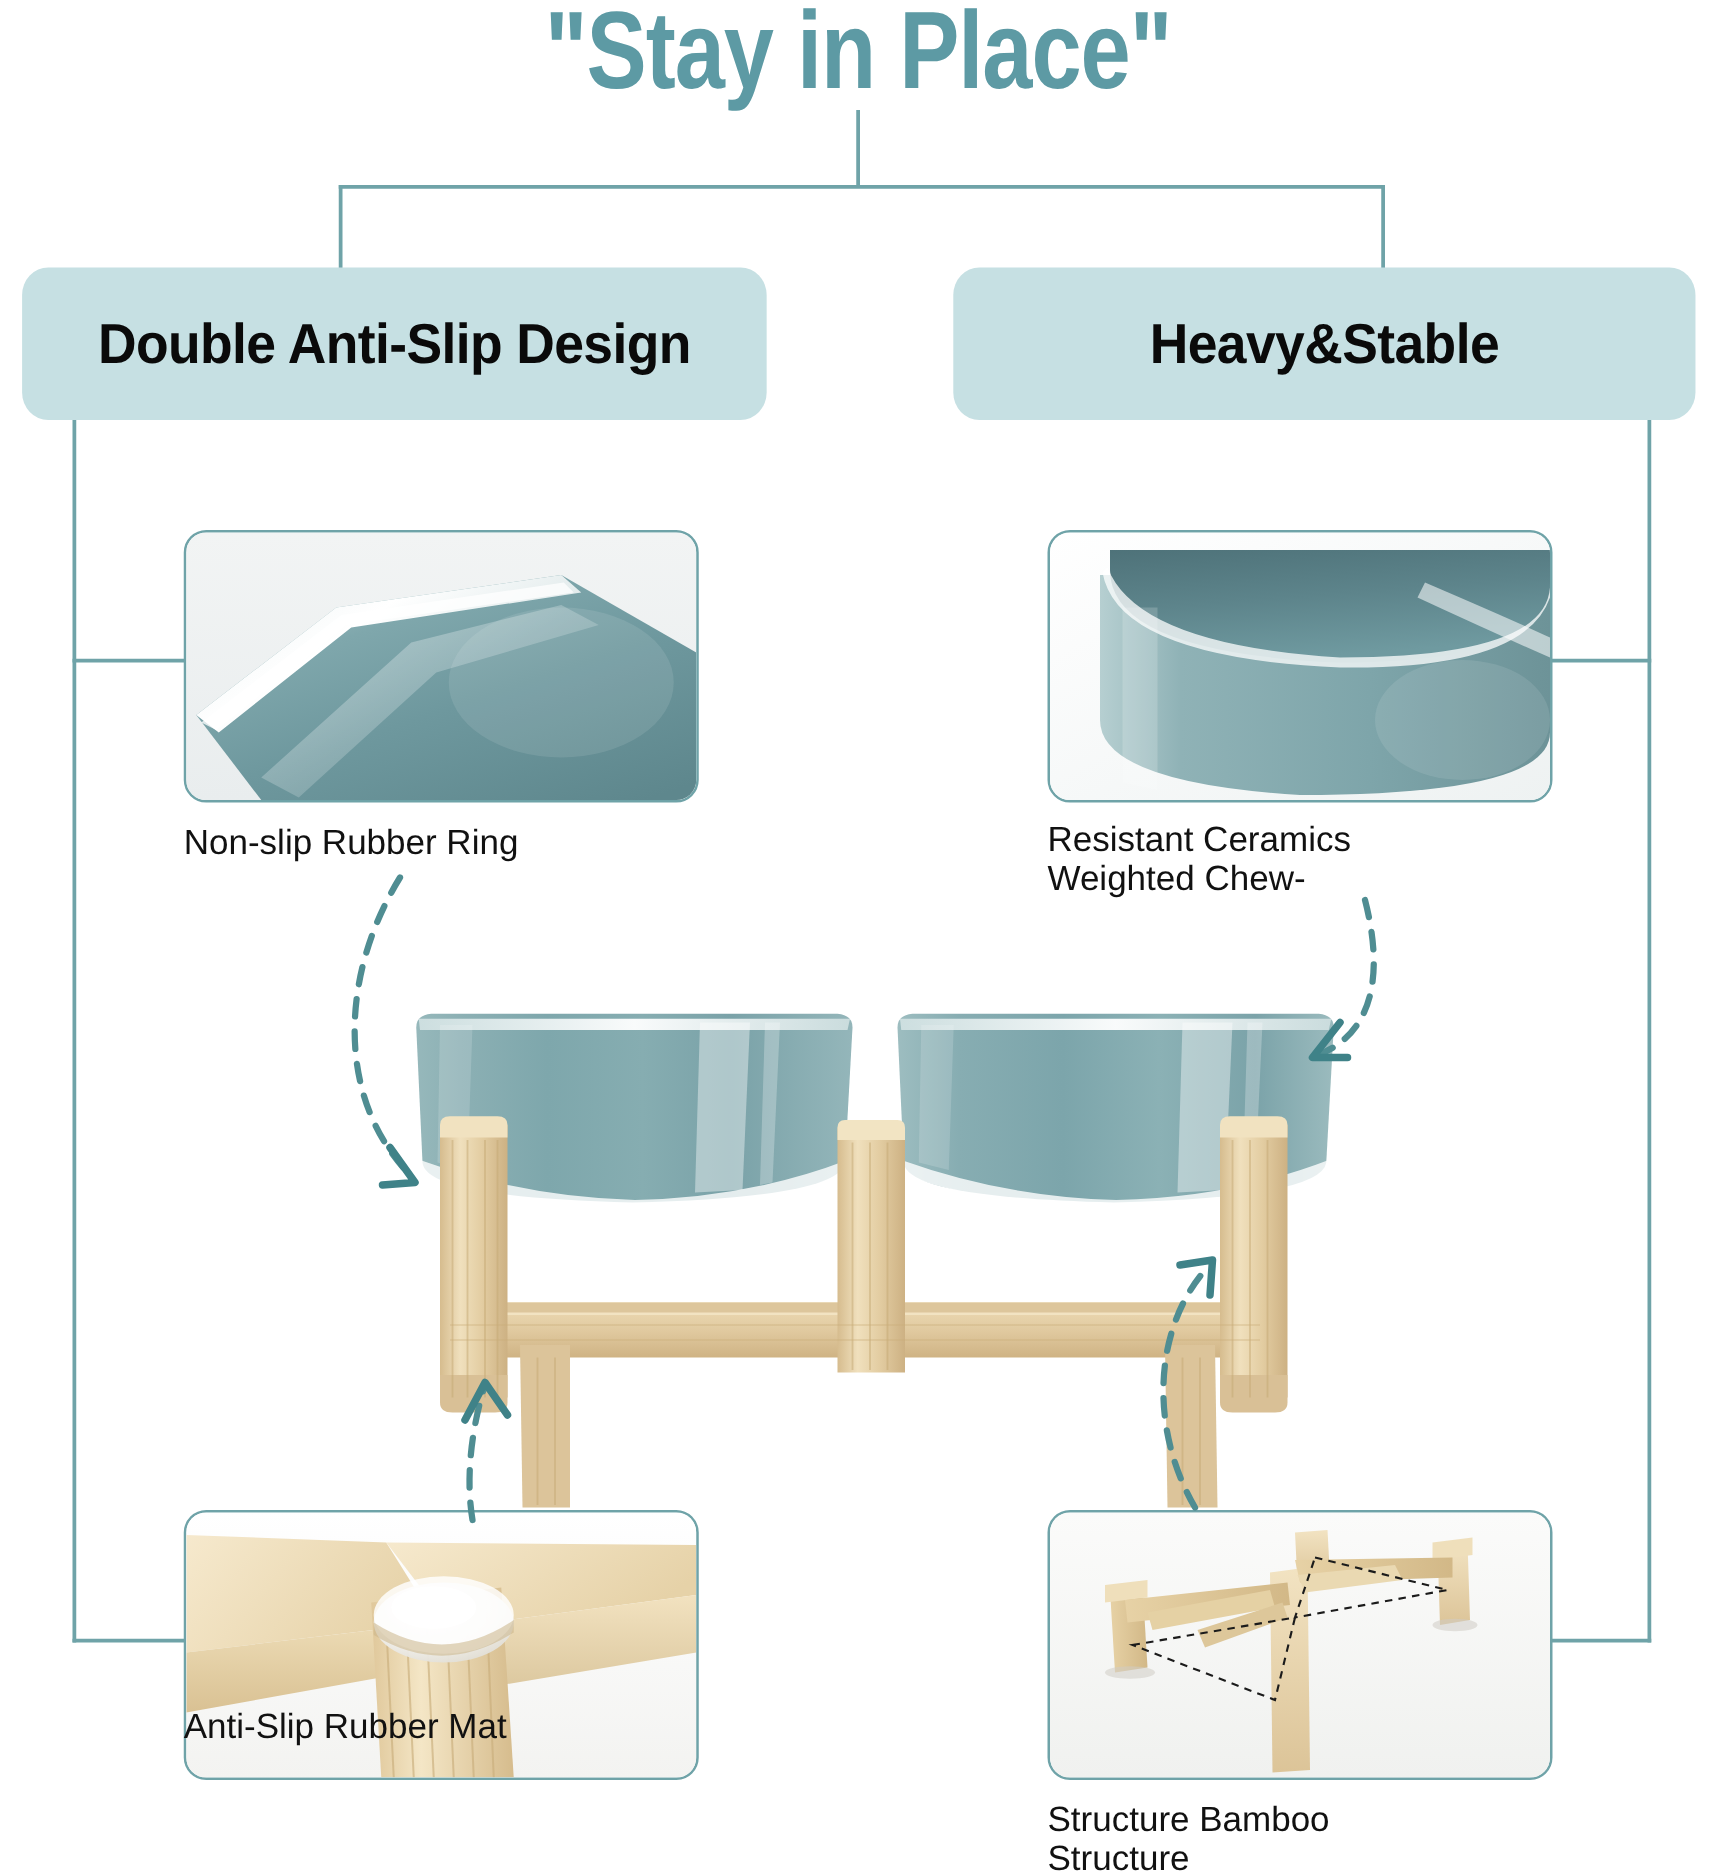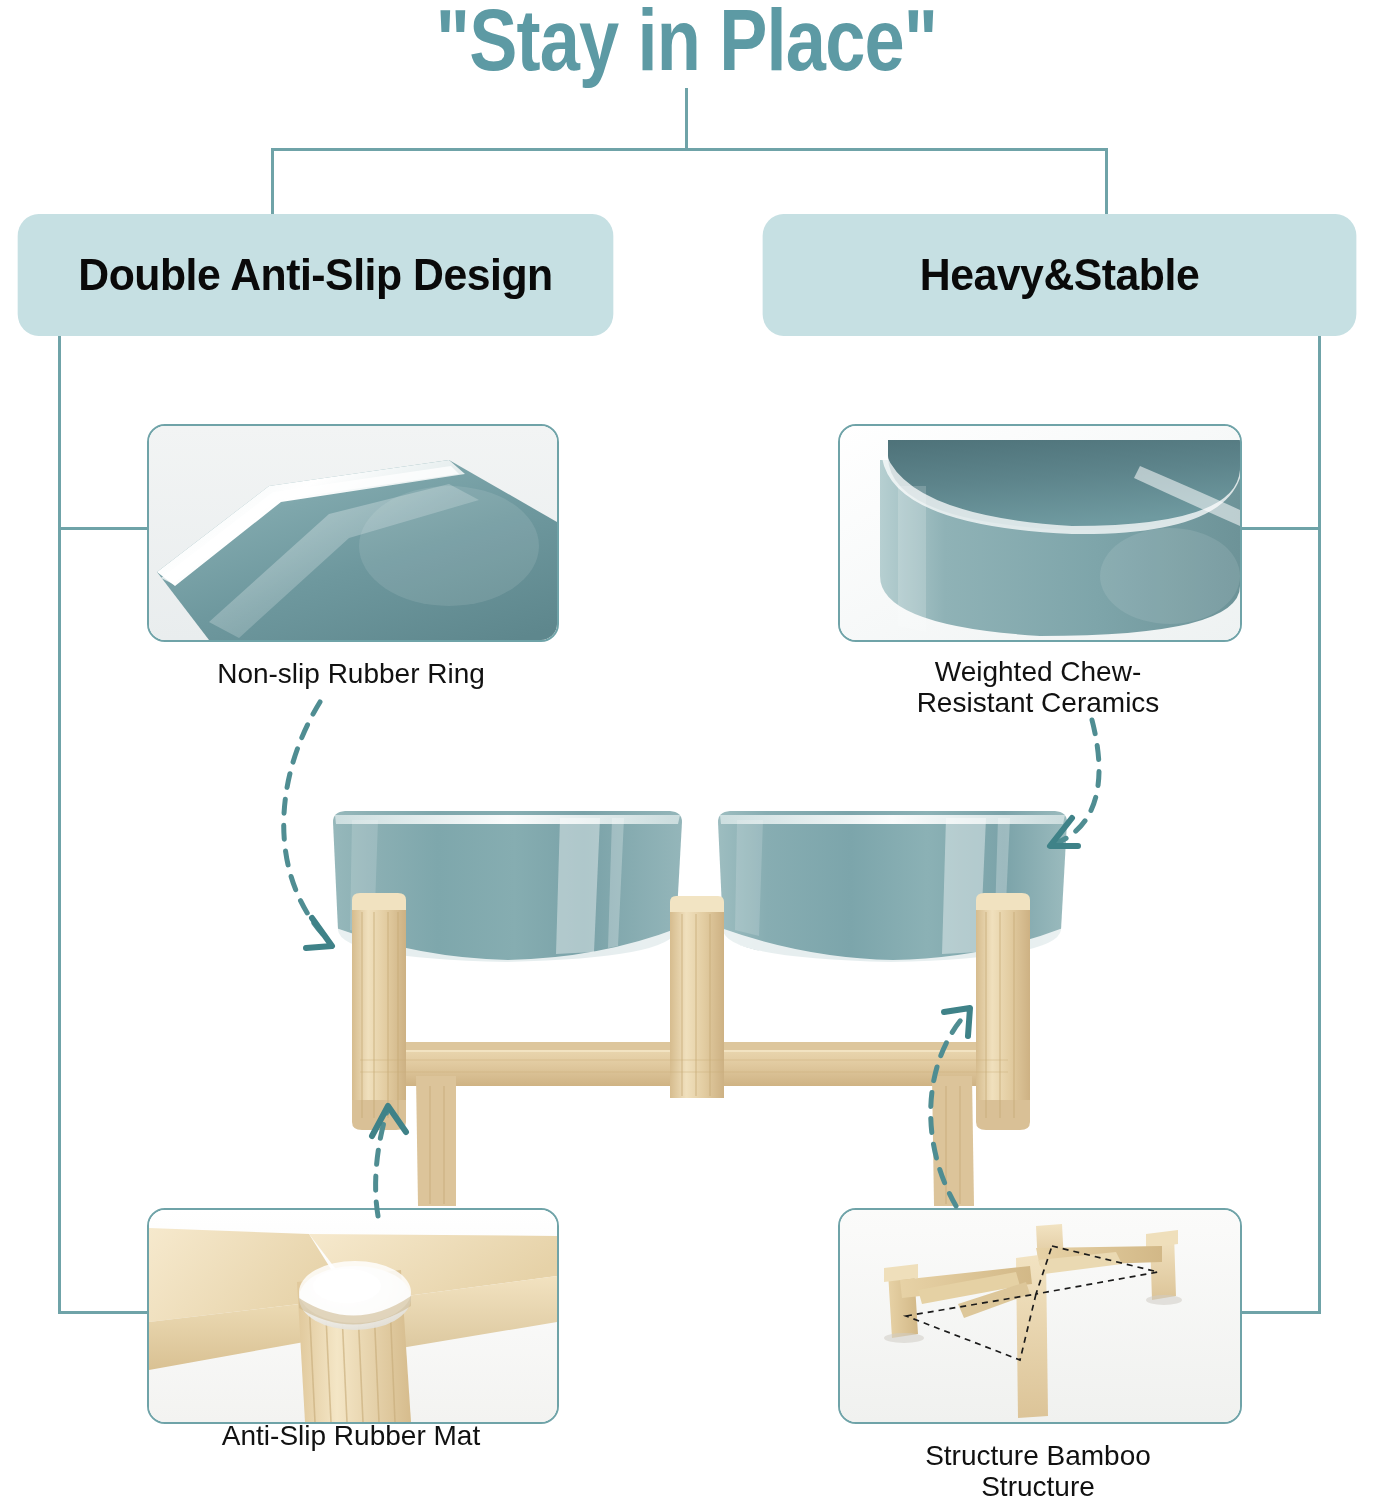--- a/index.html
+++ b/index.html
@@ -49,21 +49,21 @@
   
   .card{
     position:absolute;
     border:2px solid #6fa3a8;
     border-radius:18px;
     overflow:hidden;
     background:#fbfcfc;
   }
   .caption{
     position:absolute;
-    text-align:center;
+    text-align:left;
     color:#111;
     font-size:28px;
     line-height:1.12;
     font-weight:400;
     letter-spacing:0px;
   }
 
   
   svg.layer{position:absolute;left:0;top:0;width:1373px;height:1500px;pointer-events:none;}
   svg.inner{position:absolute;left:0;top:0;width:100%;height:100%;}
@@ -159,22 +159,22 @@
       <path d="M48,30 Q48,96 230,104 Q400,104 400,40 L400,14 L48,14 Z" fill="url(#wcIn)"></path>
 
       <path d="M46,28 Q70,90 232,100 Q396,100 400,44 L400,52 Q380,110 232,108 Q54,100 42,32 Z" fill="#ffffff" opacity="0.75"></path>
 
       <path d="M300,40 Q370,70 400,84 L400,100 Q350,78 294,52 Z" fill="#ffffff" opacity="0.55"></path>
       <path d="M58,60 L86,60 L86,206 L58,200 Z" fill="#ffffff" opacity="0.18"></path>
       <ellipse cx="330" cy="150" rx="70" ry="48" fill="#ffffff" opacity="0.10"></ellipse>
     </svg>
   </div>
   <div class="caption" style="left:838px;top:656px;width:400px;">
+    <div>Resistant Ceramics</div>
     <div>Weighted Chew-</div>
-    <div>Resistant Ceramics</div>
   </div>
 
   <div class="card" style="left:147px;top:1208px;width:408px;height:212px;">
     <svg class="inner" viewBox="0 0 408 212" preserveAspectRatio="none">
       <defs>
         <linearGradient id="mbBg" x1="0" y1="0" x2="0" y2="1">
           <stop offset="0" stop-color="#ffffff"></stop>
             <stop offset="1" stop-color="#f3f3f1"></stop>
         </linearGradient>
         <linearGradient id="mbTop" x1="0" y1="0" x2="1" y2="0.4">
@@ -218,21 +218,21 @@
         <line x1="224" y1="74" x2="230" y2="212"></line>
         <line x1="240" y1="70" x2="246" y2="212"></line>
       </g>
 
       <ellipse cx="206" cy="88" rx="56" ry="32" fill="url(#mbPad)" opacity="0.96"></ellipse>
       <ellipse cx="206" cy="82" rx="56" ry="31" fill="#ffffff" opacity="0.82"></ellipse>
       <ellipse cx="198" cy="76" rx="34" ry="17" fill="#ffffff" opacity="0.9"></ellipse>
       <path d="M150,88 Q206,124 262,86 L262,96 Q206,132 150,98 Z" fill="#cbb488" opacity="0.55"></path>
     </svg>
   </div>
-  <div class="caption" style="left:147px;top:1420px;width:408px;">
+  <div class="caption" style="left:147px;top:1365px;width:408px;">
     <div>Anti-Slip Rubber Mat</div>
   </div>
 
   <div class="card" style="left:838px;top:1208px;width:400px;height:212px;">
     <svg class="inner" viewBox="0 0 400 212" preserveAspectRatio="none">
       <defs>
         <linearGradient id="bsBg" x1="0" y1="0" x2="0" y2="1">
           <stop offset="0" stop-color="#fbfbfa"></stop>
             <stop offset="1" stop-color="#f0f1ef"></stop>
         </linearGradient>

